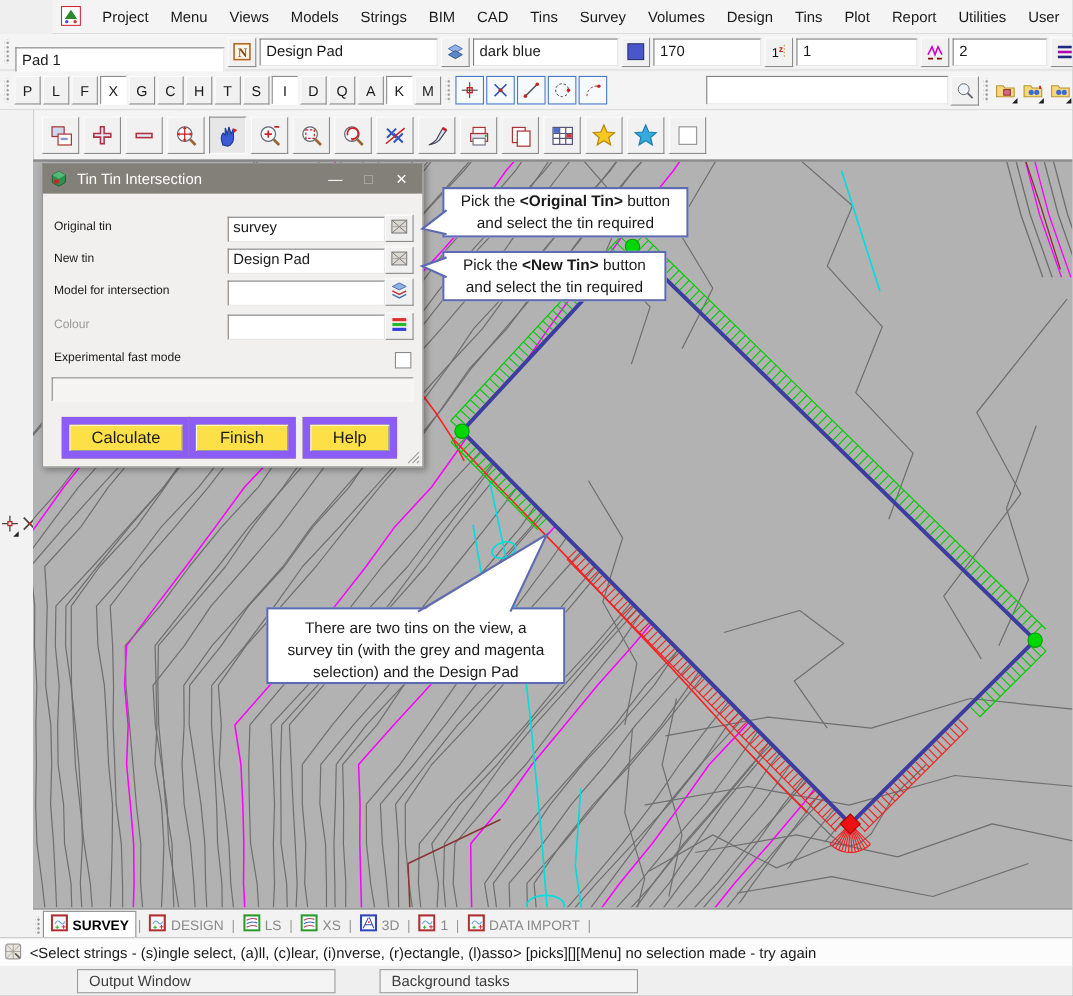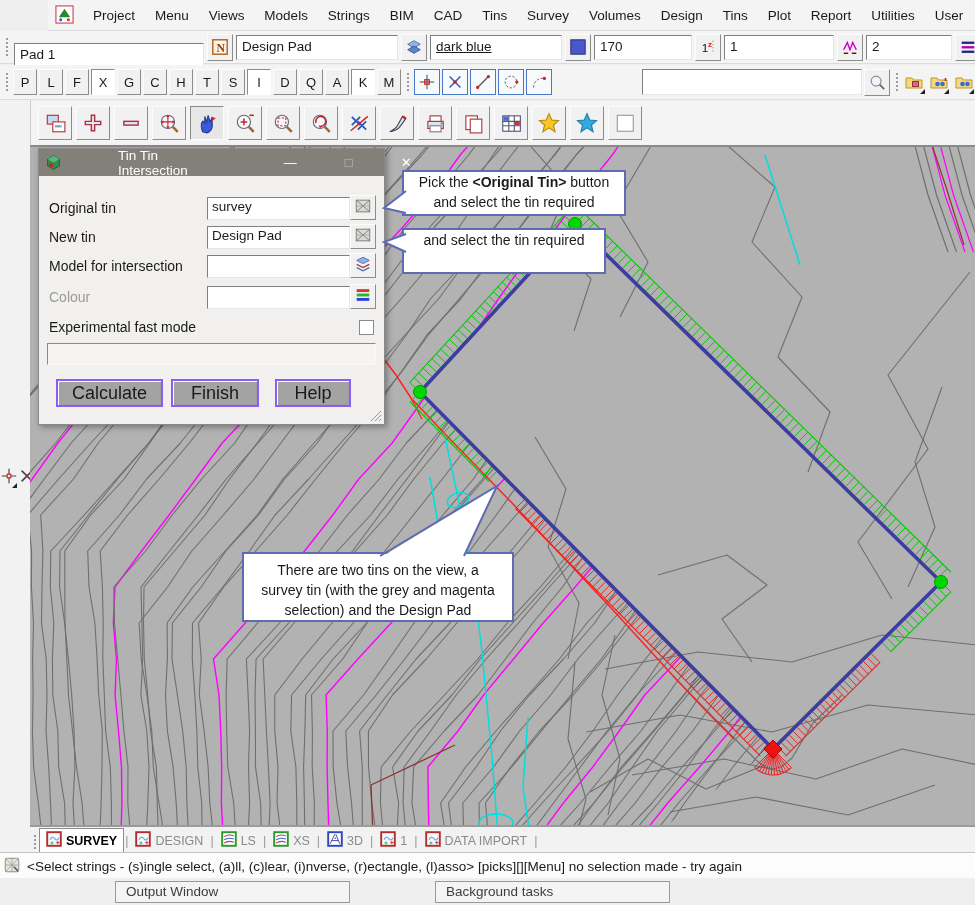--- a/index.html
+++ b/index.html
@@ -40,55 +40,55 @@
                 border-left:5px solid transparent;border-bottom:5px solid #222;}
   .sb-grip{width:5px;height:12px;margin:2px 0;background-image:radial-gradient(#9a9a9a 1px, transparent 1.2px);
            background-size:4px 4px;}
   
   #canvas-wrap{position:absolute;left:30px;top:145px;width:945px;height:680px;background:#b2b2b2;
                border-top:2px solid #8a8a8a;box-sizing:content-box;}
   
   #dialog{position:absolute;left:38px;top:148px;width:345px;height:275px;background:#f1f0ee;
           border:1px solid #8a8a8a;box-shadow:2px 2px 6px rgba(0,0,0,.35);}
   #dlg-titlebar{position:absolute;left:0;top:0;right:0;height:27px;background:#83807a;color:#fff;
-                display:flex;align-items:center;font-size:13.5px;gap:48px;}
+                display:flex;align-items:center;font-size:13.5px;}
   #dlg-title{margin-left:8px;}
   .dlg-ctrl{width:30px;text-align:center;font-size:13px;color:#fff;}
   .dlg-ctrl.disabled{color:#c3c0ba;}
   #dlg-titlebar .spacer{flex:1;}
-  .dlg-label{position:absolute;left:10px;font-size:14px;}
+  .dlg-label{position:absolute;left:10px;font-size:11px;}
   .dlg-label.disabled{color:#9a9a98;}
   .dlg-field{position:absolute;left:168px;width:133px;height:19px;background:#fff;
              border:1px solid;border-color:#7f7f7f #e6e6e6 #e6e6e6 #7f7f7f;padding:1px 4px;font-size:13.5px;}
   .dlg-pick{position:absolute;left:311px;width:24px;height:23px;display:flex;align-items:center;justify-content:center;
             background:#f1f1f1;border:1px solid;border-color:#fdfdfd #8c8c8c #8c8c8c #fdfdfd;}
   #dlg-check{position:absolute;left:320px;top:171px;width:13px;height:13px;background:#fff;border:1px solid #8a8a8a;}
   #dlg-progress{position:absolute;left:8px;top:194px;width:327px;height:20px;background:#f5f4f2;
                 border:1px solid;border-color:#8a8a8a #f8f8f8 #f8f8f8 #8a8a8a;}
-  .dlg-btn{position:absolute;top:230px;height:24px;background:#a3a3a3;border:2px solid #8b5cf6;
-           box-shadow:inset 1px 1px 0 #fff, inset -1px -1px 0 #9c9c9c;font-size:18px;
+  .dlg-btn{position:absolute;top:230px;height:24px;background:#fde047;border:7px solid #8b5cf6;
+           box-shadow:inset 1px 1px 0 #fff, inset -1px -1px 0 #9c9c9c;font-size:15px;
            display:flex;align-items:center;justify-content:center;}
   #dlg-grip{position:absolute;right:2px;bottom:2px;}
   
   .callout{position:absolute;background:#fff;border:2px solid #5f6bb0;text-align:center;
            font-size:14px;line-height:20px;box-sizing:border-box;z-index:30;}
   .callout .tail{position:absolute;overflow:visible;}
   
   #tabbar{position:absolute;left:30px;top:825px;width:945px;height:27px;background:#f2f2f2;
           border-top:2px solid #9a9a9a;display:flex;align-items:center;font-size:12.5px;}
   .tab{display:flex;align-items:center;gap:4px;padding:2px 6px;color:#8a8a8a;white-space:nowrap;}
   .tab.active{background:#fff;border:1px solid #8c8c8c;color:#000;font-weight:bold;}
   .tab-sep{color:#9a9a9a;margin:0 1px;}
   #statusbar{position:absolute;left:0;top:852px;width:975px;height:26px;background:#fcfcfc;
              border-top:1px solid #c4c4c4;display:flex;align-items:center;font-size:13.5px;}
   #status-icon{margin:0 6px 0 3px;}
   #bottomstrip{position:absolute;left:0;top:878px;width:975px;height:27px;background:#efefef;
                display:flex;align-items:center;gap:40px;padding-left:70px;box-sizing:border-box;}
   .strip-btn{width:235px;height:22px;background:#f4f4f4;border:1px solid #9a9a9a;color:#3c3c3c;
-             font-size:13.5px;display:flex;align-items:center;padding-left:10px;box-sizing:border-box;margin-left:45px;}
+             font-size:13.5px;display:flex;align-items:center;padding-left:10px;box-sizing:border-box;}
 </style>
 </head>
 <body>
 
 <div id="menubar">
   <span id="app-logo"><svg width="19" height="19" viewBox="0 0 20 20">
         <rect x="1" y="1" width="18" height="18" fill="#fff" stroke="#c23"></rect>
         <path d="M4 13 L10 4 L16 13 Z" fill="#2a8a2a"></path>
         <circle cx="6" cy="15.5" r="1.6" fill="#3355cc"></circle>
         <circle cx="14" cy="15.5" r="1.6" fill="#cc3333"></circle>
@@ -123,21 +123,21 @@
         <text x="6" y="15" font-size="13" font-weight="bold" fill="#8b4513" font-family="Liberation Serif,serif">N</text>
       </svg>
     </div>
     <div class="field" style="width: 150px;">Design Pad</div>
     <div class="icon-btn">
       <svg width="18" height="18" viewBox="0 0 20 20">
         <path d="M10 3 L17 7 L10 11 L3 7 Z" fill="#8fb3e8" stroke="#4a6fae"></path>
         <path d="M10 9 L17 13 L10 17 L3 13 Z" fill="#5b85c9" stroke="#3a5a92"></path>
       </svg>
     </div>
-    <div class="field" style="width: 120px; text-decoration: underline;">dark blue</div>
+    <div class="field" style="width: 120px;">dark blue</div>
     <div class="icon-btn">
       <svg width="18" height="18" viewBox="0 0 20 20">
         <rect x="2" y="2" width="16" height="16" fill="#4a56cc" stroke="#23285e"></rect>
       </svg>
     </div>
     <div class="field" style="width: 86px;">170</div>
     <div class="icon-btn">
       <svg width="18" height="18" viewBox="0 0 20 20">
         <text x="3" y="15" font-size="13" fill="#111">1</text>
         <text x="10" y="10" font-size="9" font-weight="bold" fill="#cc2222">z</text>
@@ -1002,20 +1002,21 @@
 <div class="callout" style="left:402px;top:170px;width:224px;height:46px">
   <div><span>Pick the </span><b>&lt;Original Tin&gt;</b><span> button</span></div>
   <div>and select the tin required</div>
   <svg class="tail" style="left:-22px;top:16px" width="25" height="28">
     <polygon points="24,3 24,25 2,20" fill="#fff"></polygon>
     <polyline points="24,3 2,20 24,25" fill="none" stroke="#5f6bb0" stroke-width="2"></polyline>
   </svg>
 </div>
 
 <div class="callout" style="left:402px;top:228px;width:204px;height:46px">
+  <div><span>Pick the </span><b>&lt;New Tin&gt;</b><span> button</span></div>
   <div>and select the tin required</div>
   <svg class="tail" style="left:-22px;top:0px" width="25" height="26">
     <polygon points="24,4 24,22 2,12" fill="#fff"></polygon>
     <polyline points="24,4 2,12 24,22" fill="none" stroke="#5f6bb0" stroke-width="2"></polyline>
   </svg>
 </div>
 
 <div class="callout" style="left:242px;top:552px;width:272px;height:70px;padding-top:6px">
   <div>There are two tins on the view, a</div>
   <div>survey tin (with the grey and magenta</div>

